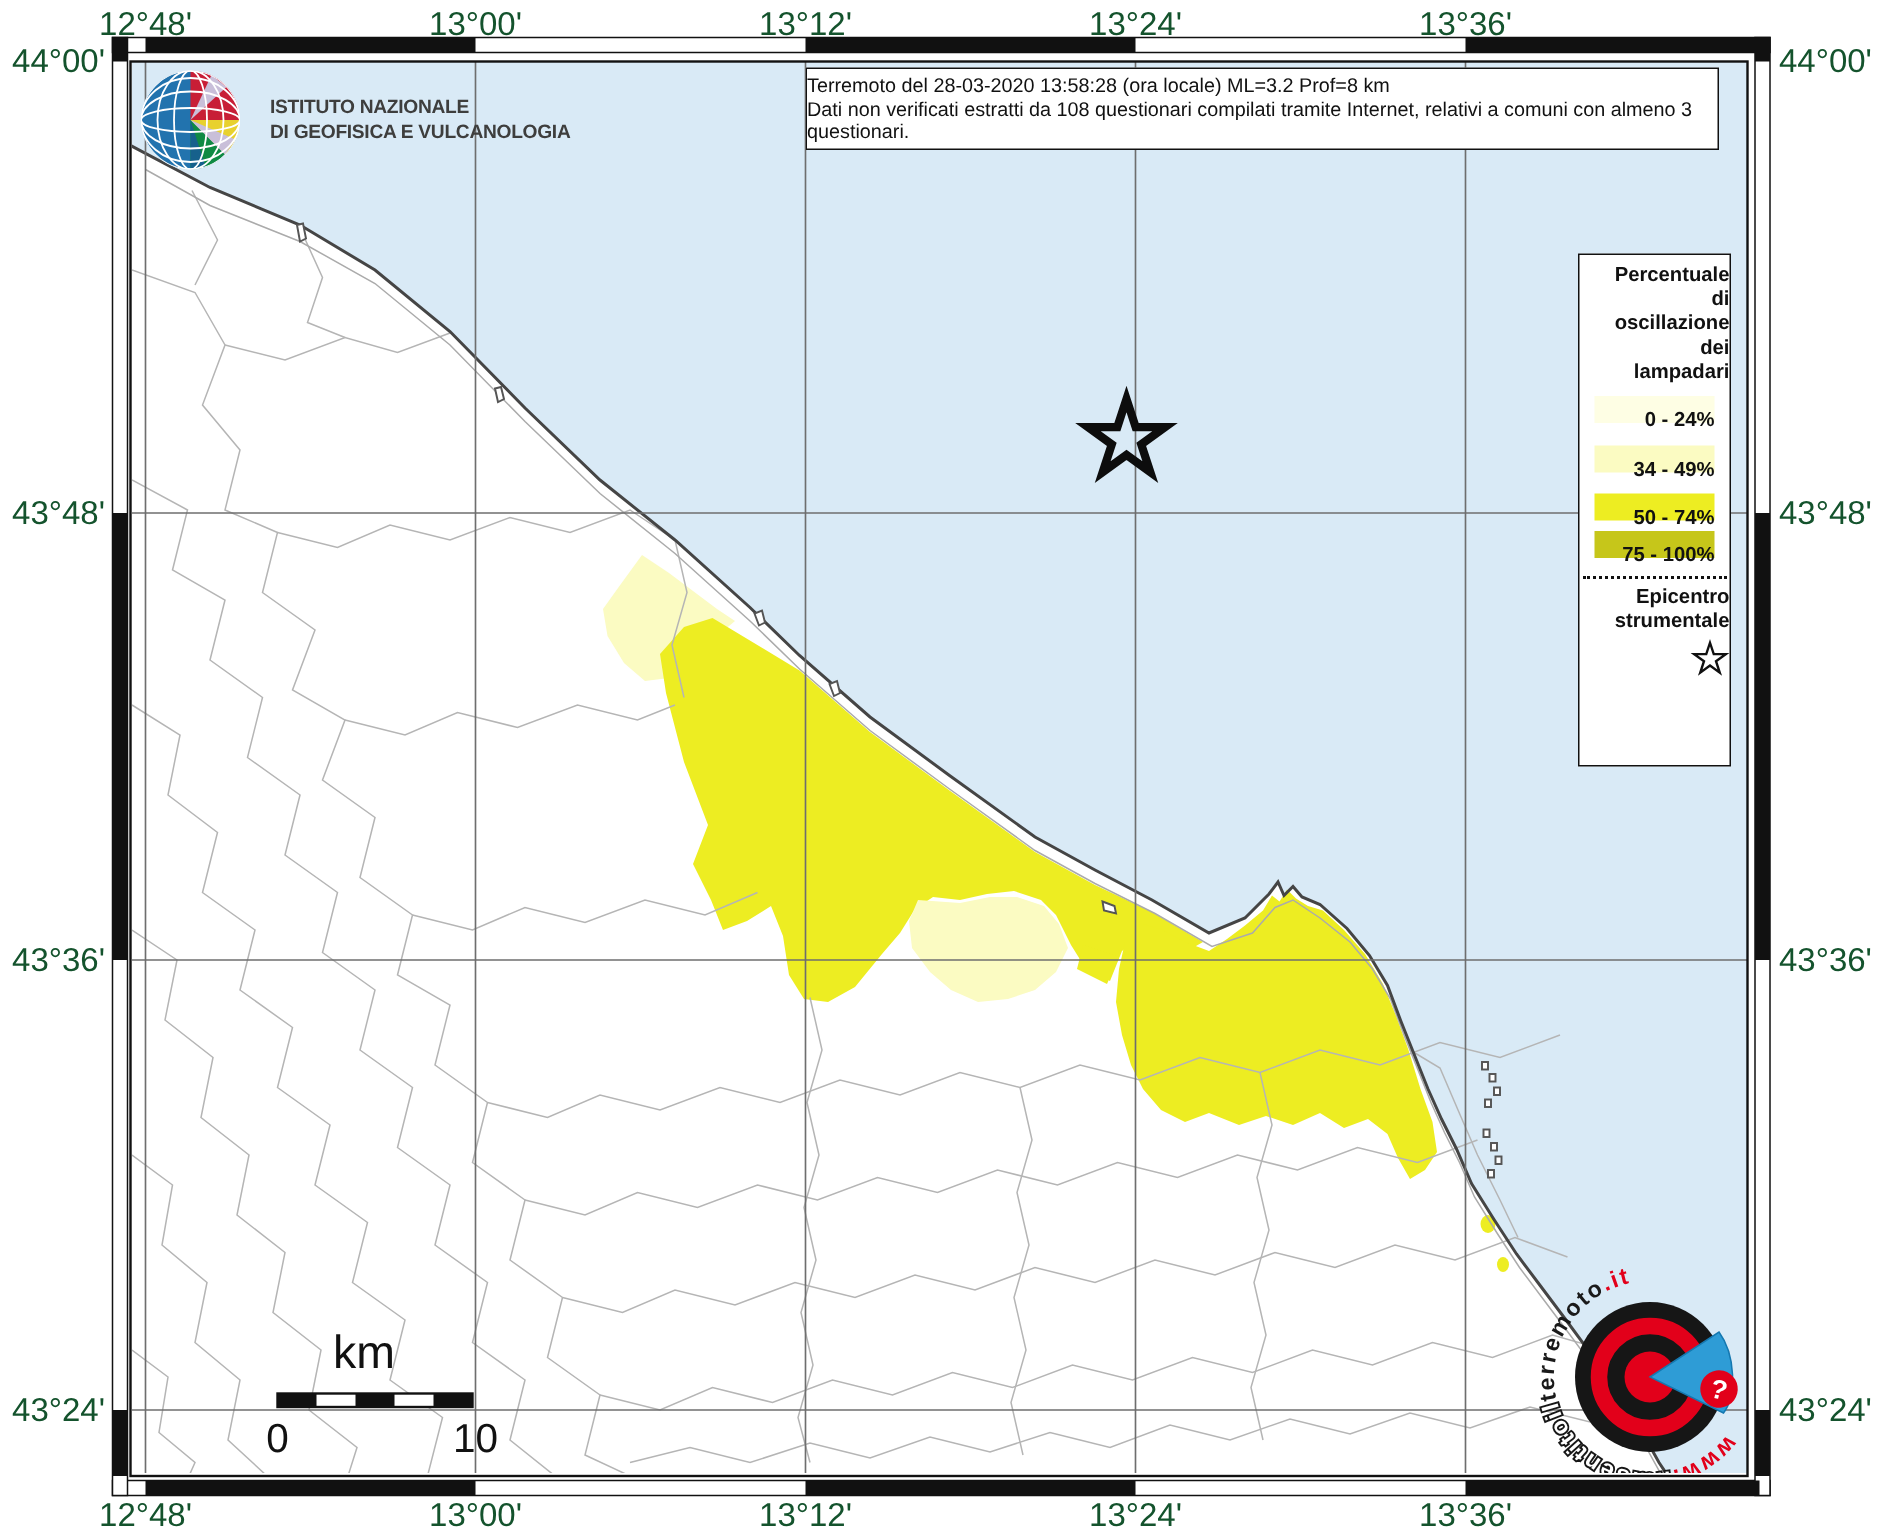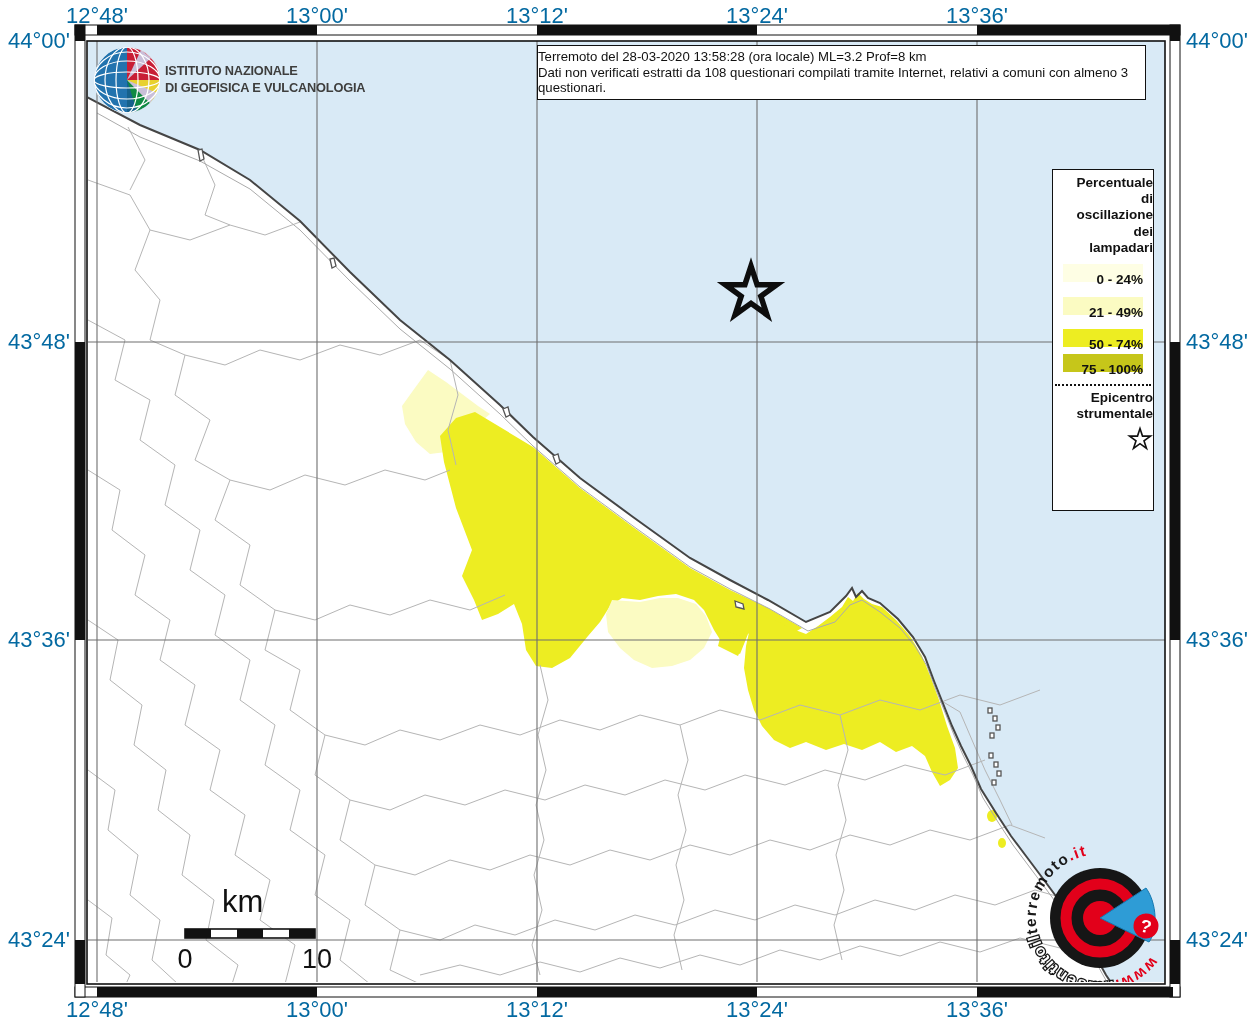--- a/index.html
+++ b/index.html
@@ -1,36 +1,36 @@
 <!DOCTYPE html>
 <html style="--sea: #D9EAF6; --land: #FFFFFF; --grid: #6E6E6E; --boundary: #B5B5B5; --coast: #454545; --c1: #FEFEE4; --c2: #FBFBC2; --c3: #EDED22; --c4: #C6C61A; --hsit_red: #E2001A; --hsit_blue: #2E9CD6; --ingv_text: #3E3E3D;"><head>
 <meta charset="utf-8">
 <style>
   html,body{margin:0;padding:0;background:#ffffff;}
   #stage{position:relative;width:1255px;height:1024px;background:#fff;overflow:hidden;
          font-family:"Liberation Sans", sans-serif;color:#111;}
   svg{position:absolute;left:0;top:0;}
-  .ax{position:absolute;font-size:22px;white-space:nowrap;color:#0369a1;}
+  .ax{position:absolute;font-size:22px;white-space:nowrap;color:#14532d;}
   .ax.top{top:3px;transform:translateX(-50%);}
   .ax.bot{top:997px;transform:translateX(-50%);}
   .ax.lft{left:0;width:70px;text-align:right;transform:translateY(-50%);}
   .ax.rgt{left:1186px;transform:translateY(-50%);}
   #infobox{position:absolute;left:537px;top:45px;width:607px;background:#fff;
            border:1.3px solid #111;padding:3px 0;font-size:13.2px;line-height:15.6px;}
   #legend{position:absolute;left:1052px;top:169px;width:100px;height:340px;background:#fff;
           border:1.5px solid #111;text-align:right;}
   .leg-title{font-weight:bold;font-size:13.5px;line-height:16.2px;margin-top:5px;}
   .sw{width:80px;height:18px;margin:0 auto;font-weight:bold;font-size:13.5px;line-height:31px;}
   .sw1{background:var(--c1);margin-top:8px;}
   .sw2{background:var(--c2);margin-top:15px;}
   .sw3{background:var(--c3);margin-top:14px;}
   .sw4{background:var(--c4);margin-top:7px;}
   .leg-dots{border-top:2px dotted #111;margin:12px 2px 0 2px;}
   .leg-epi{font-weight:bold;font-size:13.5px;line-height:16px;margin-top:4px;}
-  #ingvtext{position:absolute;left:165px;top:62px;font-weight:bold;font-size:12.8px;
+  #ingvtext{position:absolute;left:180px;top:62px;font-weight:bold;font-size:12.8px;
             line-height:17px;letter-spacing:-0.2px;color:var(--ingv_text);white-space:nowrap;}
   #kmlabel{position:absolute;left:222px;top:884px;font-size:31px;}
   #sb0{position:absolute;left:185px;top:944px;transform:translateX(-50%);font-size:27px;}
   #sb10{position:absolute;left:317px;top:944px;transform:translateX(-50%);font-size:27px;}
 </style>
 </head>
 <body>
 
 <div id="stage">
 
@@ -223,21 +223,21 @@
 
 <div id="legend">
   <div class="leg-title">
     <div>Percentuale</div>
     <div>di</div>
     <div>oscillazione</div>
     <div>dei</div>
     <div>lampadari</div>
   </div>
   <div class="sw sw1">0 - 24%</div>
-  <div class="sw sw2">21 - 49%</div>
+  <div class="sw sw2">34 - 49%</div>
   <div class="sw sw3">50 - 74%</div>
   <div class="sw sw4">75 - 100%</div>
   <div class="leg-dots"></div>
   <div class="leg-epi">
     <div>Epicentro</div>
     <div>strumentale</div>
   </div>
   <svg width="26" height="27" style="position:static;display:inline-block;margin-top:3px">
     <polygon points="13,3.5 15.5,11.1 23.5,11.1 17,15.8 19.5,23.4 13,18.7 6.5,23.4 9,15.8 2.5,11.1 10.5,11.1" fill="#ffffff" stroke="#111" stroke-width="1.6"></polygon>
   </svg>

